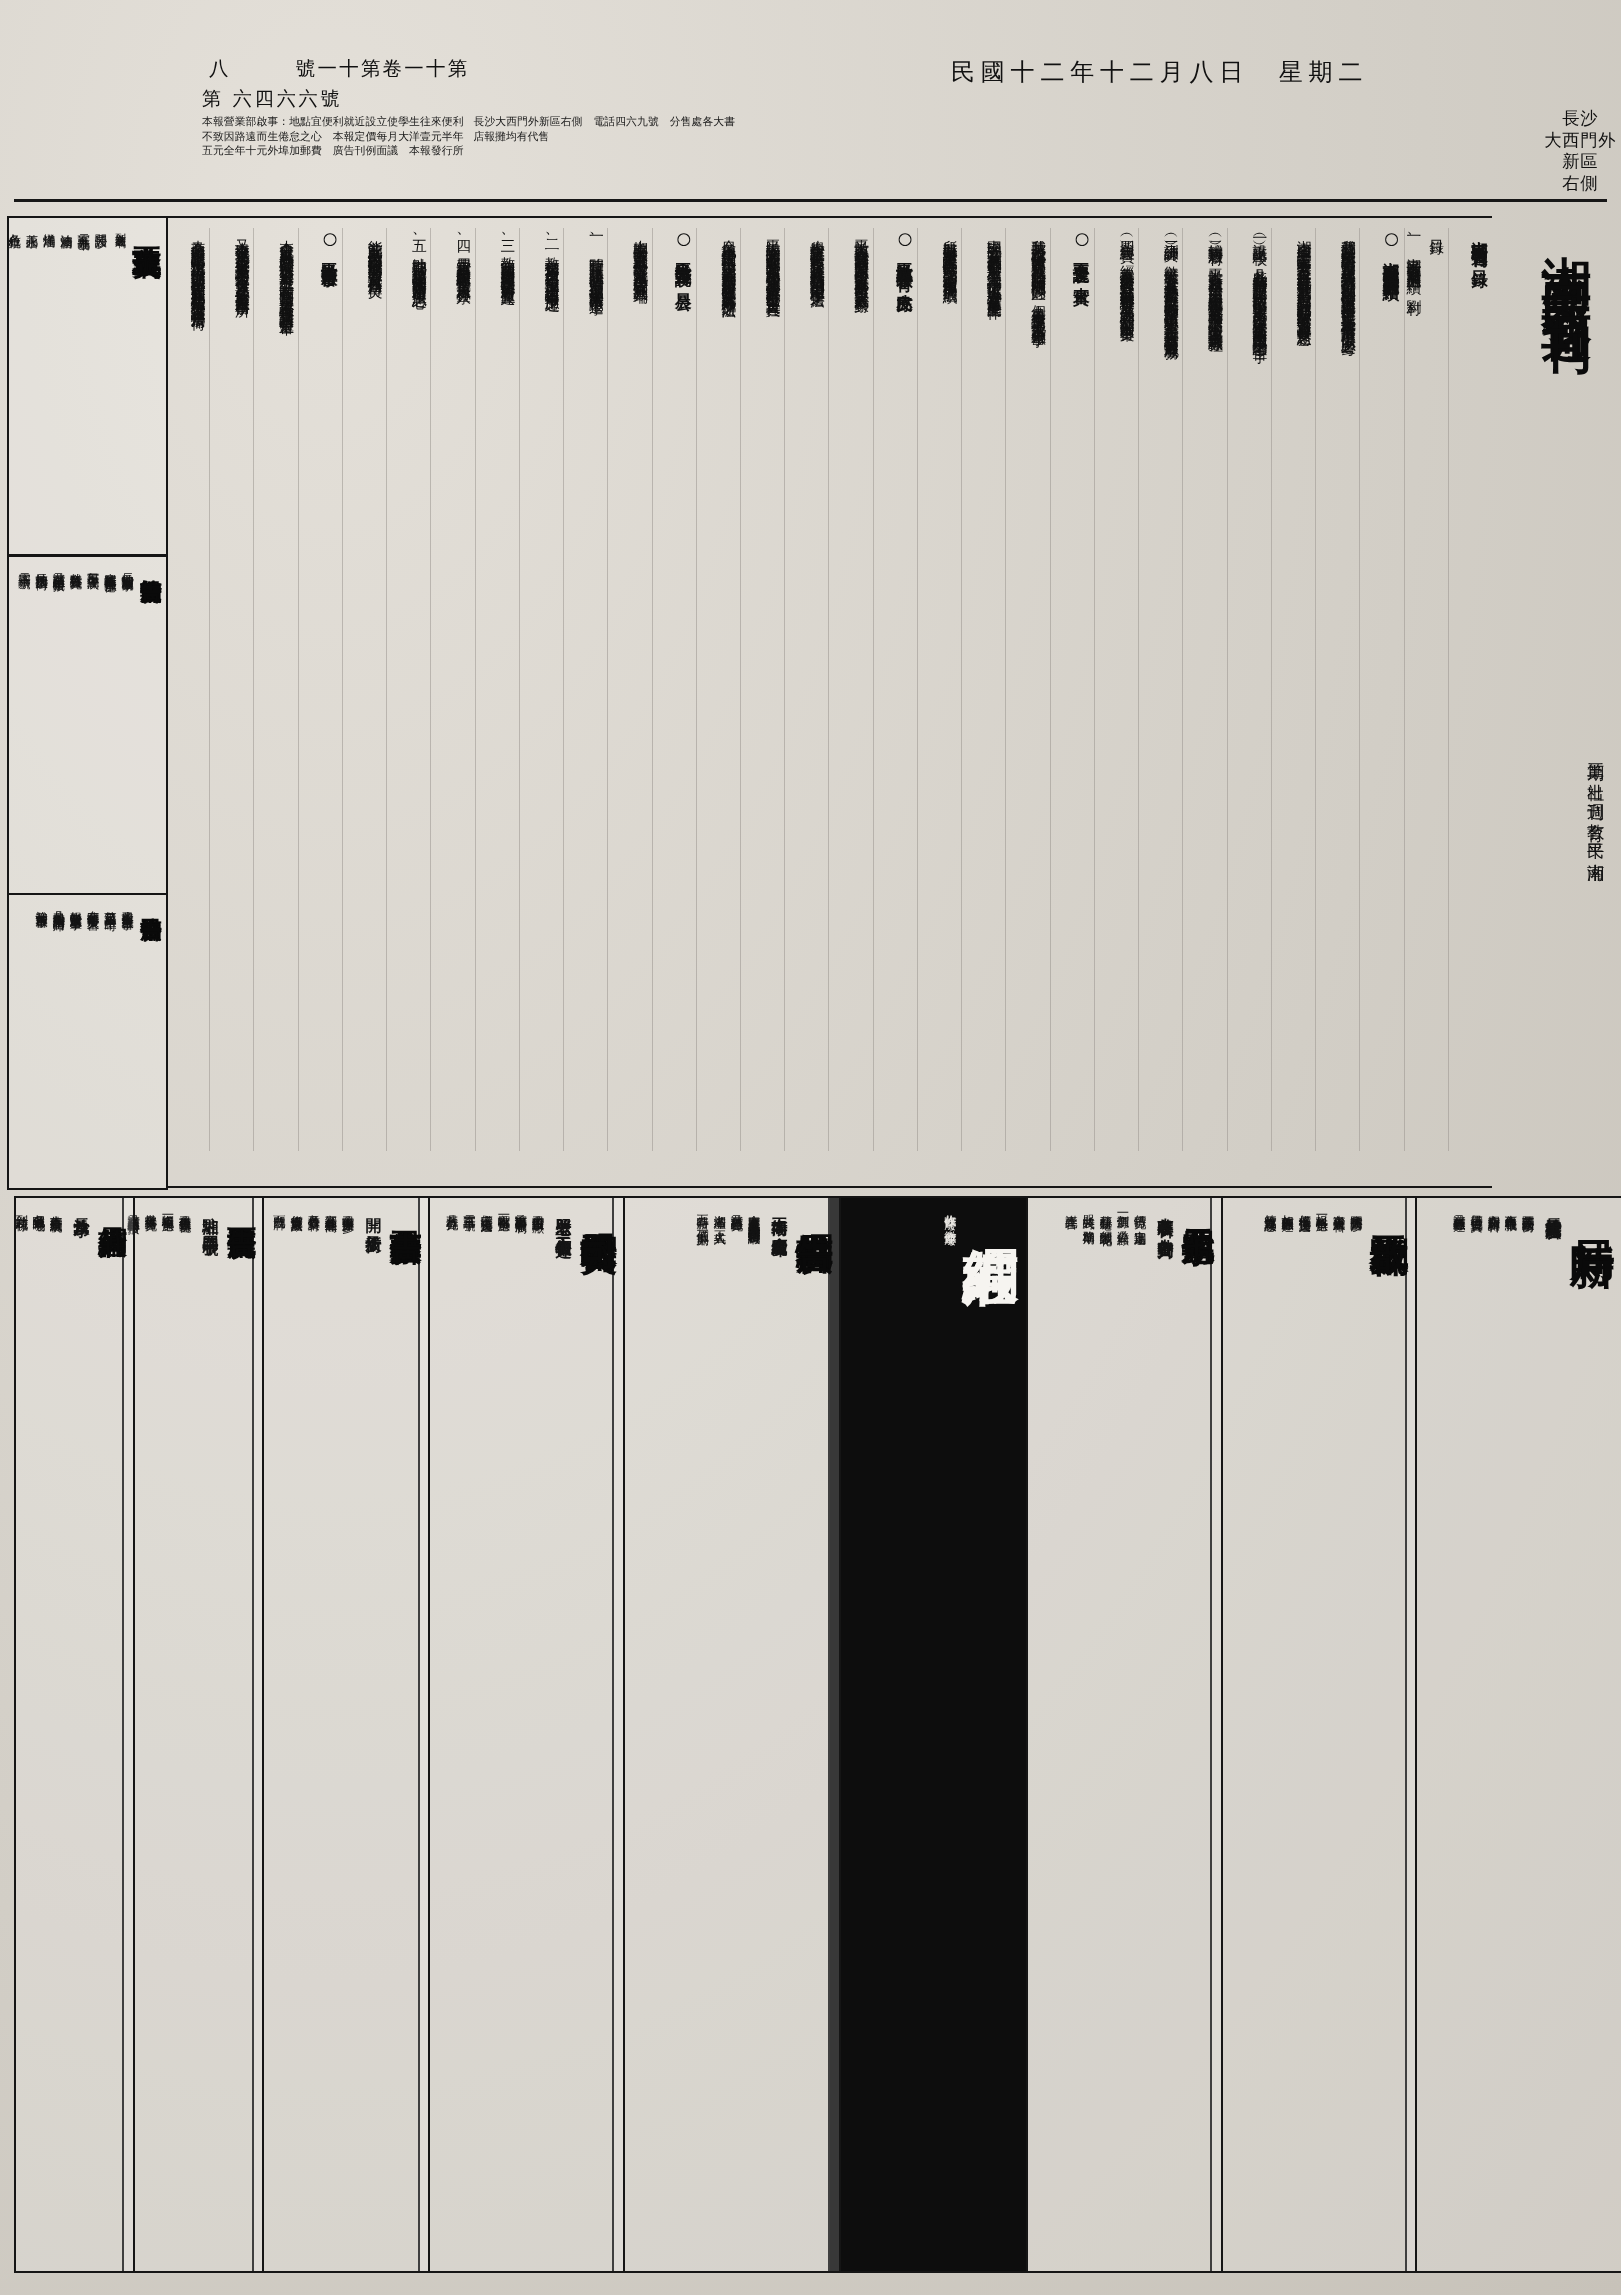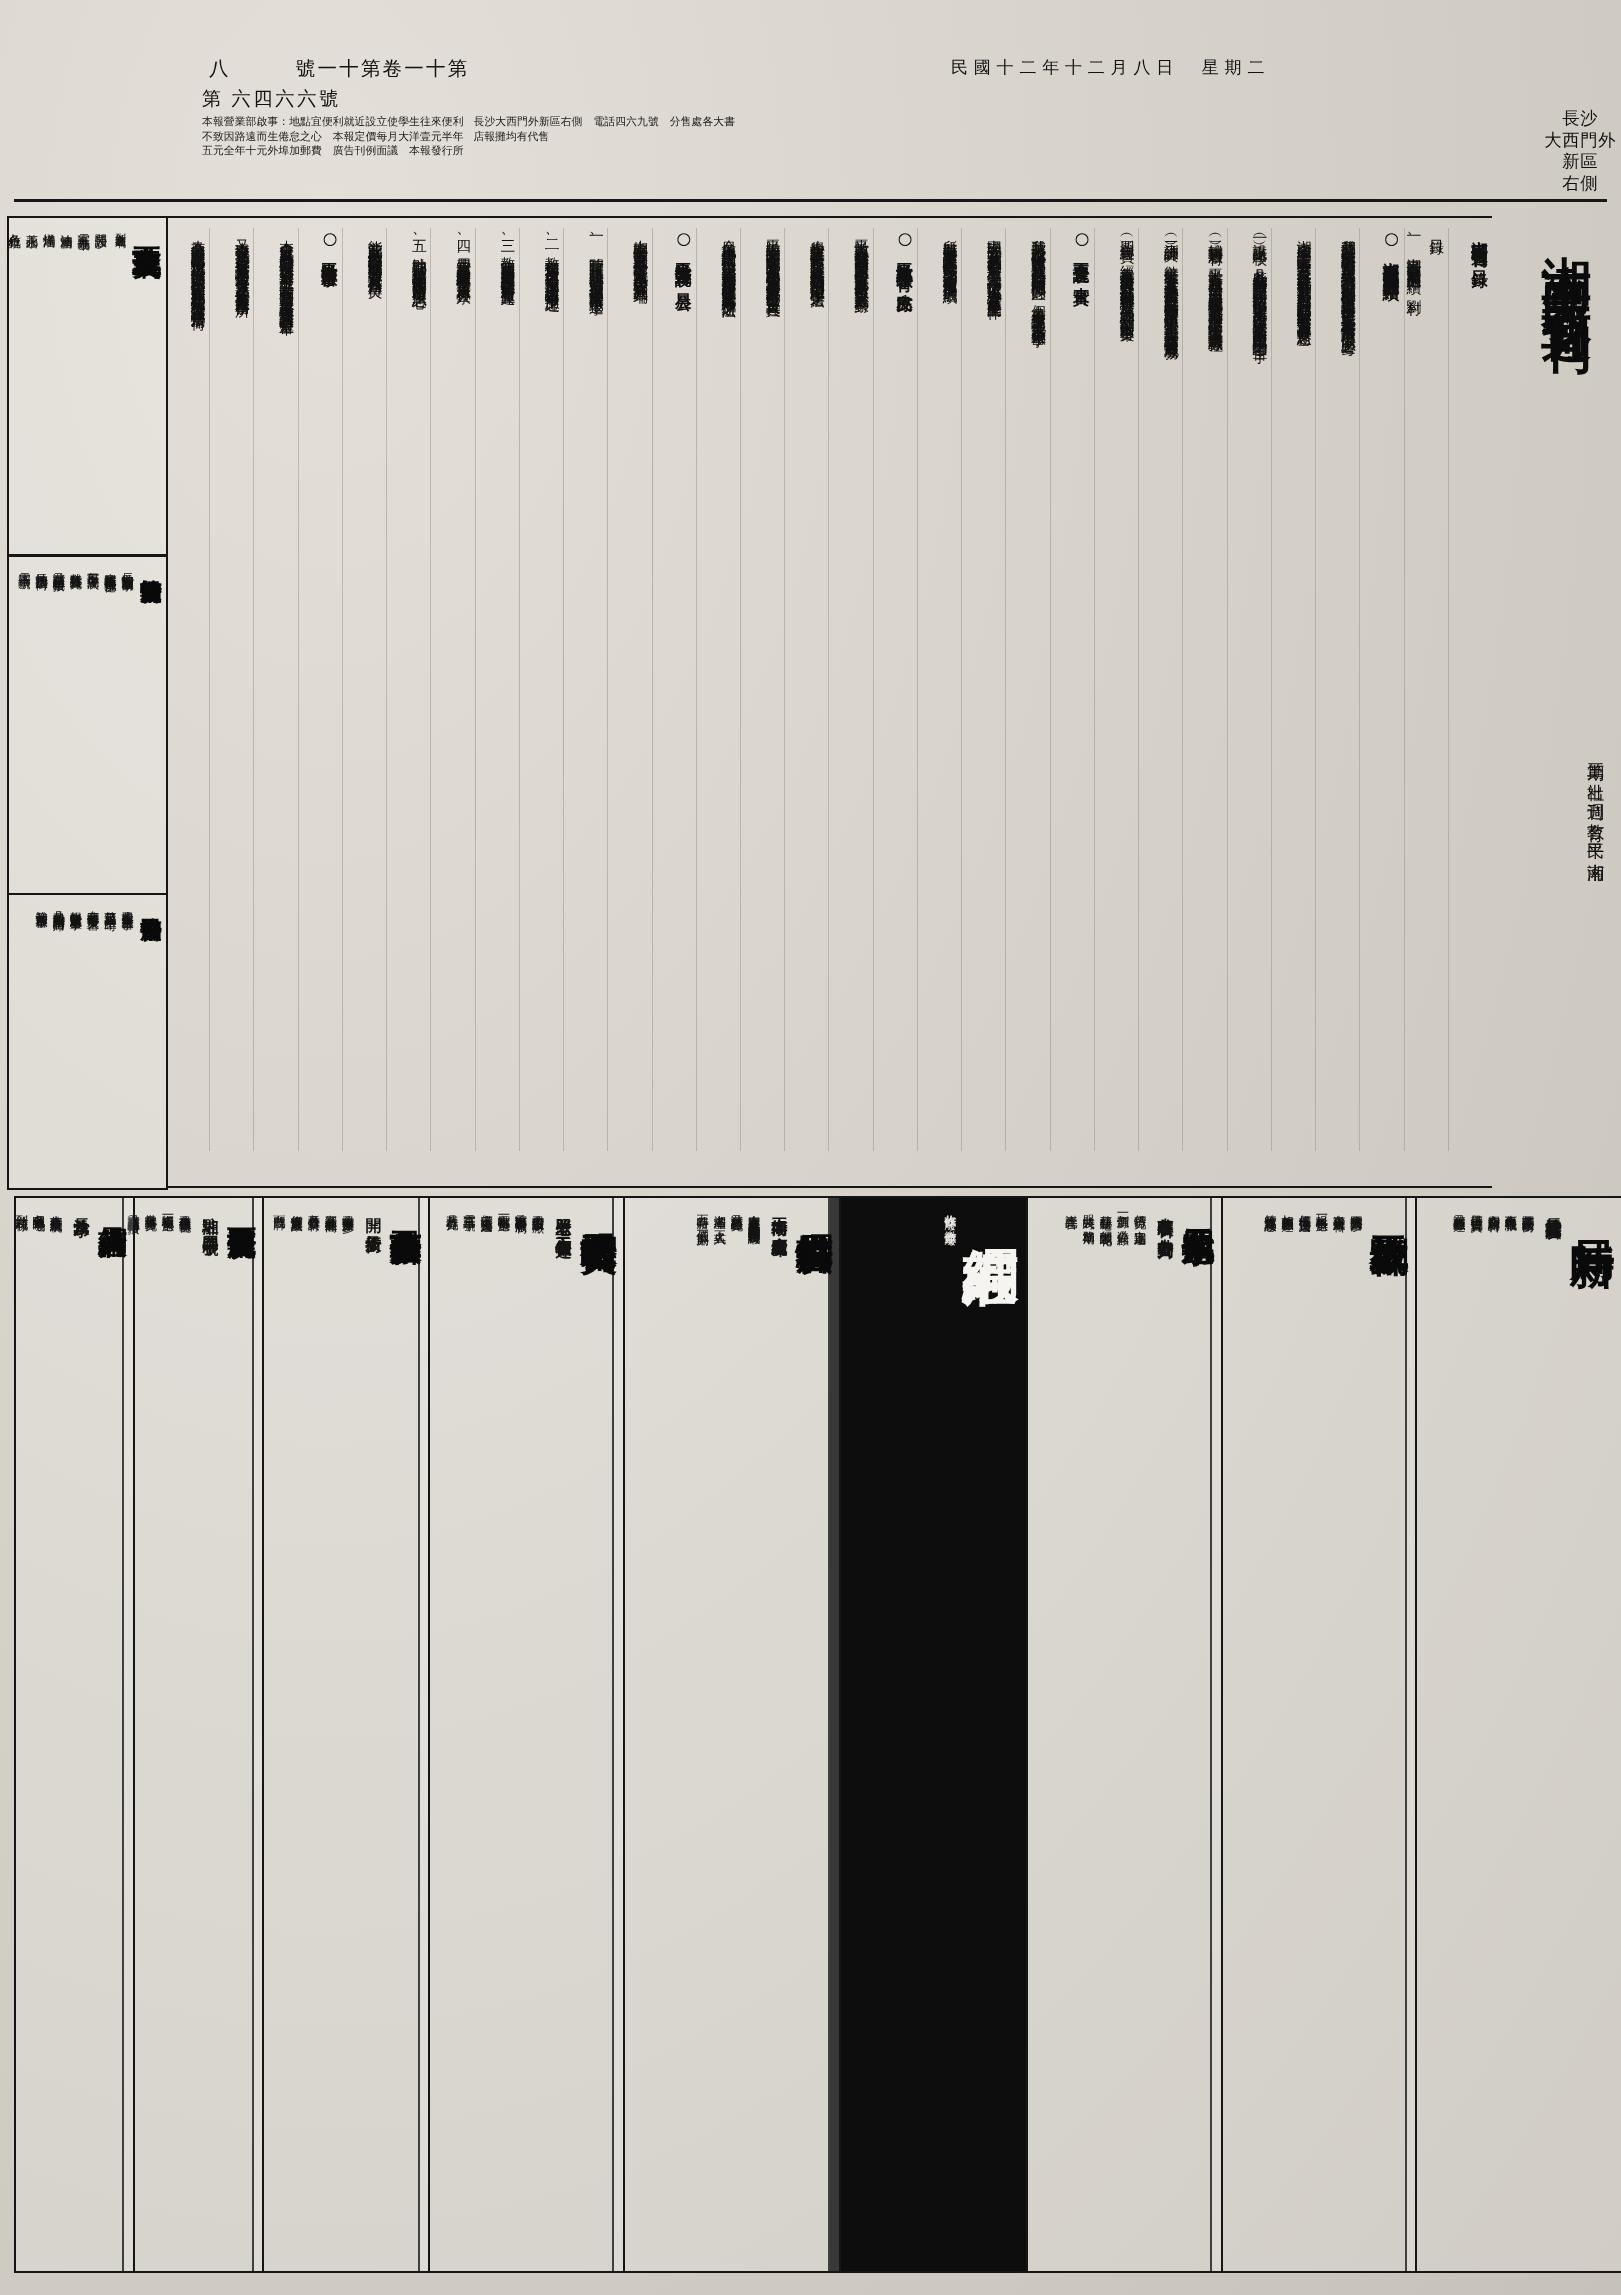--- a/index.html
+++ b/index.html
@@ -34,26 +34,26 @@
     color:#0a0a0a;
     letter-spacing:4.3px;
   }
   #mast-sub-left{
     position:absolute;left:209px;top:55px;
     font-size:19.5px;color:#111;letter-spacing:2.2px;
     font-family:"DejaVu Serif", serif;
   }
   #mast-date{
     position:absolute;left:951px;top:56px;
-    font-size:17px;color:#111;letter-spacing:5.8px;
+    font-size:24px;color:#111;letter-spacing:5.8px;
     font-family:"DejaVu Serif", serif;
   }
   #mast-issue{
     position:absolute;left:202px;top:86px;
-    font-size:19px;color:#111;letter-spacing:2.9px;font-family:Liberation Serif, serif;
+    font-size:19px;color:#111;letter-spacing:2.9px;
   }
   #mast-bigad{
     position:absolute;left:760px;top:101px;
     font-family:"DejaVu Serif", serif;
     font-weight:bold;font-size:48px;color:#080808;letter-spacing:5.8px;
   }
   #mast-addr{
     position:absolute;right:5.8px;top:108px;
     font-size:17.3px;color:#111;line-height:1.25;text-align:center;
   }

